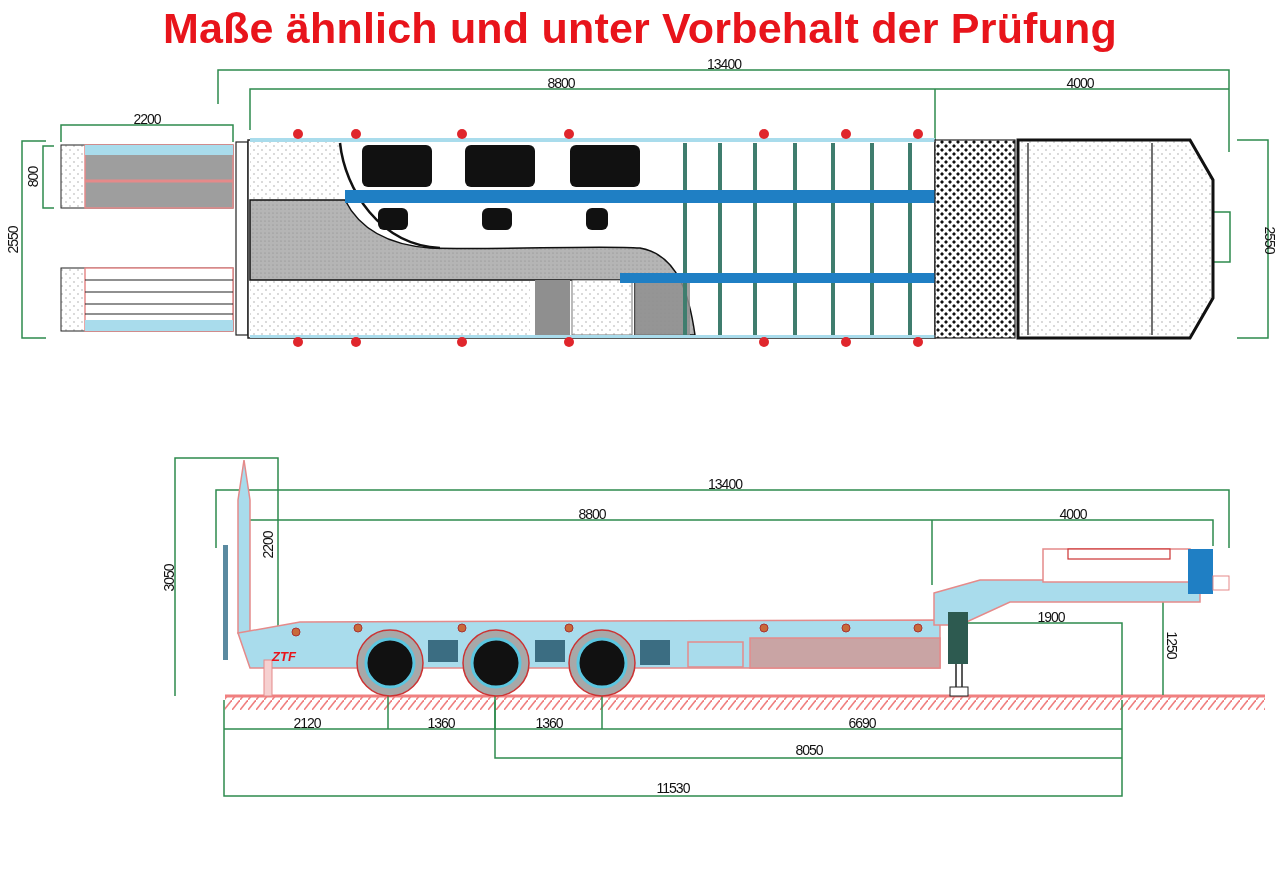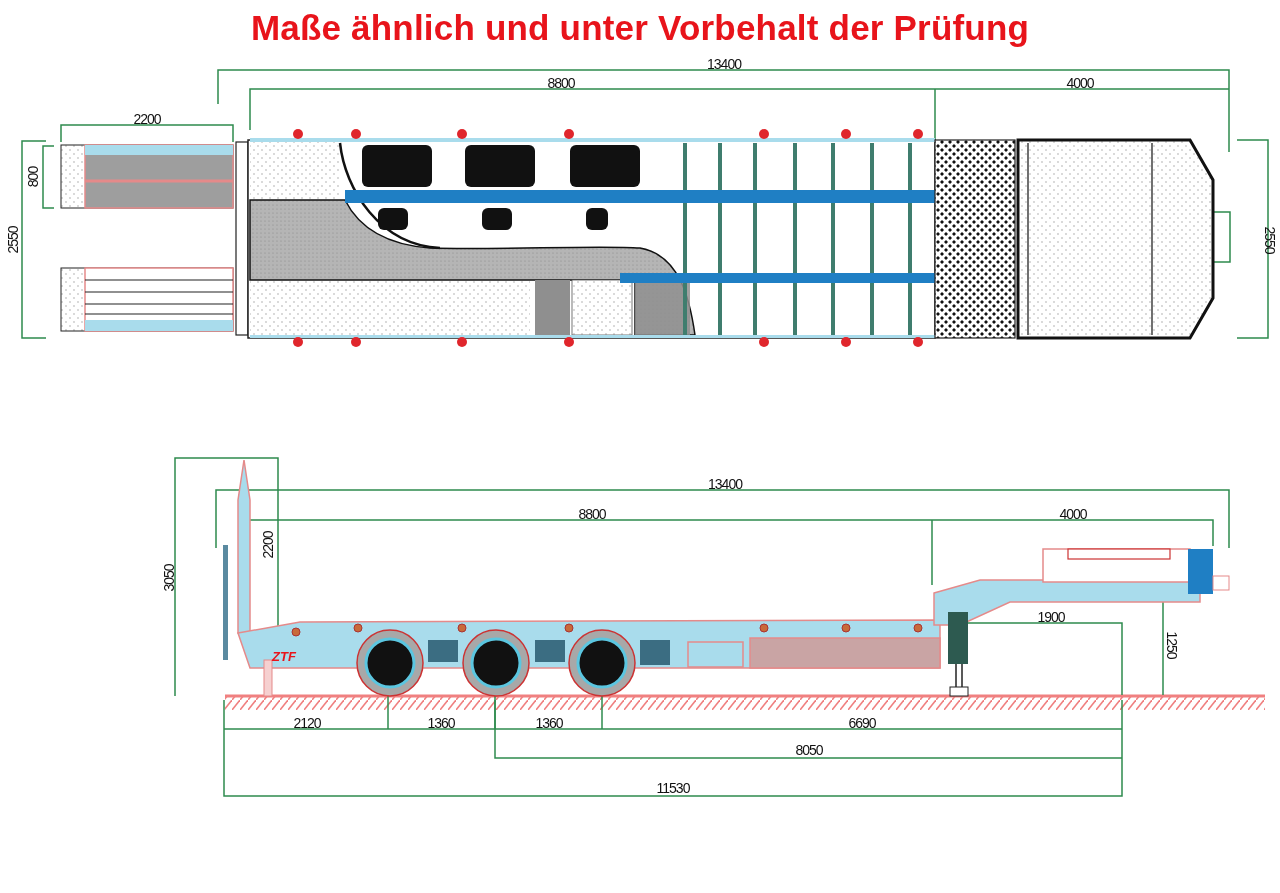--- a/index.html
+++ b/index.html
@@ -1,20 +1,20 @@
 <!DOCTYPE html>
 <html><head>
 <meta charset="utf-8">
 <style>
   html, body { margin: 0; padding: 0; background: #ffffff; }
   body { width: 1280px; height: 893px; position: relative; overflow: hidden; font-family: "Liberation Sans", sans-serif; }
   .title {
     position: absolute; left: 0; top: 0; width: 1280px; height: 56px;
     text-align: center; font-family: "Liberation Sans", sans-serif; font-weight: bold;
-    font-size: 35px; line-height: 56px; color: #e8141b; letter-spacing: 0.2px;
+    font-size: 43px; line-height: 56px; color: #e8141b; letter-spacing: 0.2px;
   }
   svg { position: absolute; left: 0; top: 0; }
   .dim { font-family: "Liberation Sans", sans-serif; font-size: 14px; fill: #111; letter-spacing: -1px; }
 </style>
 </head>
 <body>
 
 <div class="title">Maße ähnlich und unter Vorbehalt der Prüfung</div>
 
 <svg width="1280" height="893" viewBox="0 0 1280 893">

